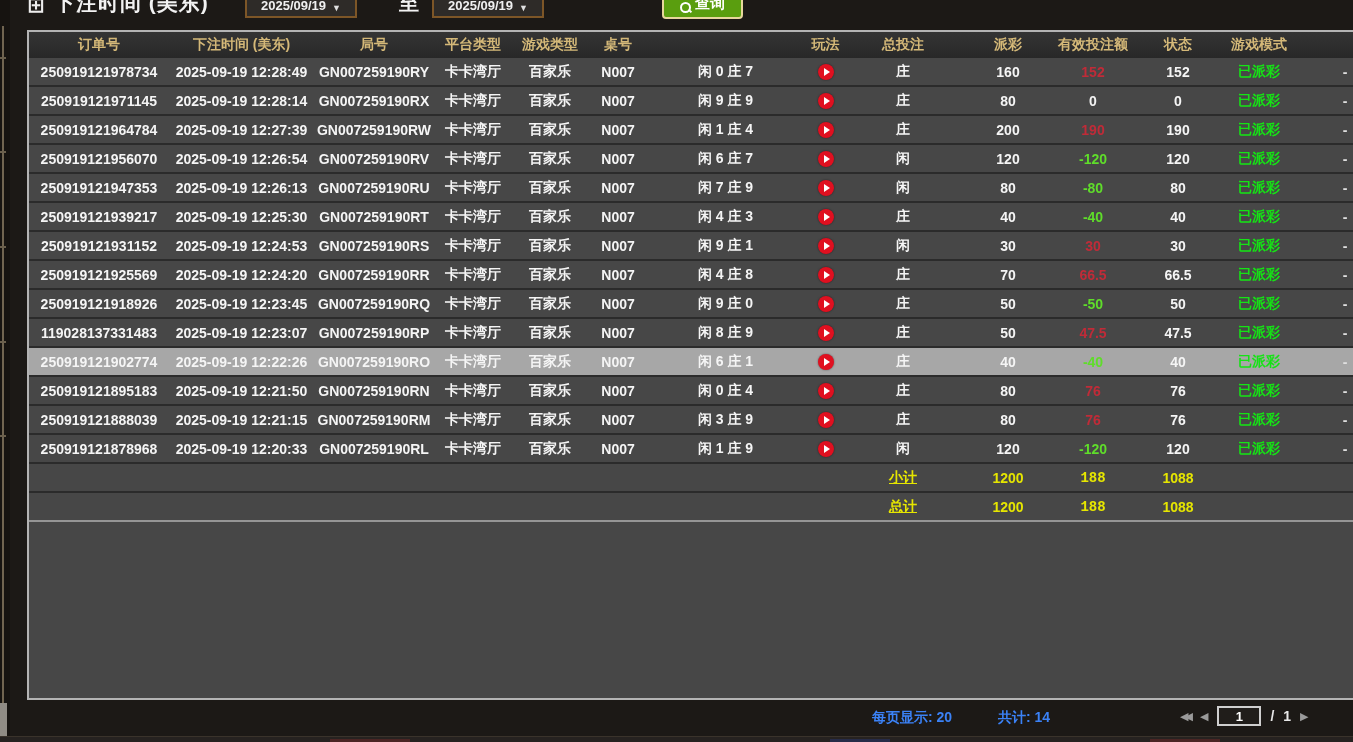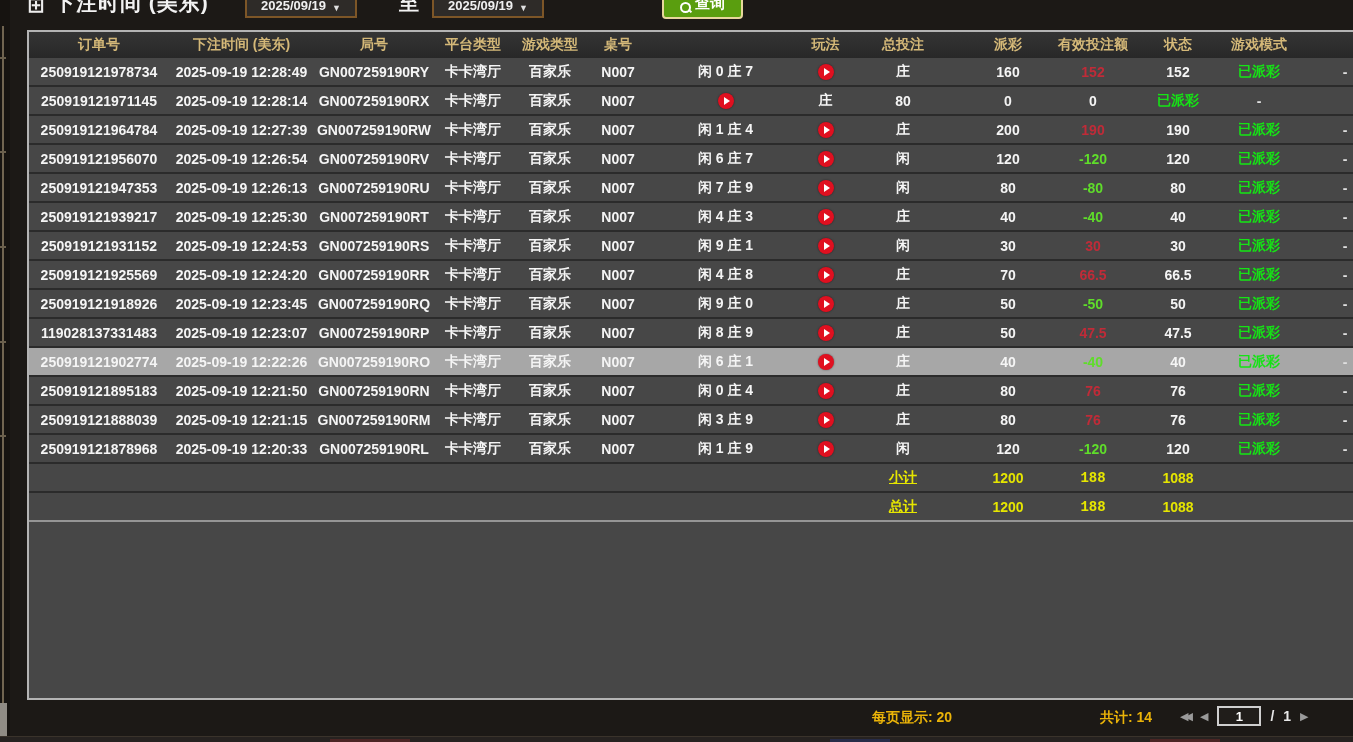--- a/index.html
+++ b/index.html
@@ -59,23 +59,23 @@
   .cell-mode{color:#e0e0e0;}
   .play-btn{width:16px;height:16px;border-radius:50%;background:var(--c-play-red);
     display:flex;align-items:center;justify-content:center;box-shadow:0 0 2px rgba(0,0,0,.5);}
   .play-btn .tri{width:0;height:0;border-left:6px solid #fff;border-top:4px solid transparent;border-bottom:4px solid transparent;margin-left:2px;}
   .summary{height:29px;border-top:2px solid var(--c-row-sep);background:var(--c-row-bg);
     color:var(--c-summary);font-size:14px;font-weight:700;}
   .summary .s-label{grid-column:9;text-decoration:underline;} .summary .s-bet{grid-column:10;}
   .summary .s-pay{grid-column:11;font-family:Liberation Mono, monospace;} .summary .s-valid{grid-column:12;}
   .filler{height:176px;border-top:2px solid #959595;background:var(--c-row-bg);}
   
-  .footer-item{position:absolute;color:#eab308;font-size:14px;font-weight:600;white-space:nowrap;}
+  .footer-item{position:absolute;color:#3b82f6;font-size:14px;font-weight:600;white-space:nowrap;}
   .per-page{left:872px;top:709px;}
-  .grand-total{left:1100px;top:709px;}
+  .grand-total{left:998px;top:709px;}
   .pager{position:absolute;left:1180px;top:704px;display:flex;align-items:center;gap:9px;}
   .pg-arrow{color:#9a9a9a;font-size:11px;cursor:pointer;line-height:24px;}
   .pg-first{letter-spacing:-4px;margin-right:2px;}
   .page-input{width:44px;height:20px;background:#201d1a;border:2px solid #cfcfcf;color:#fff;
     font-size:13px;font-weight:700;text-align:center;font-family:inherit;}
   .pg-sep,.pg-count{color:#e8e8e8;font-size:14px;font-weight:600;}
   
   .bottom-strip{position:absolute;left:0;bottom:0;width:1353px;height:6px;background:#262220;border-top:1px solid #3a332b;}
   .ghost{position:absolute;bottom:0;height:3px;opacity:.45;}
 </style>
@@ -147,20 +147,21 @@
     <div class="cell cell-status">已派彩</div>
     <div class="cell cell-mode">-</div>
   </div>
       <div class="grid row">
     <div class="cell">250919121971145</div>
     <div class="cell">2025-09-19 12:28:14</div>
     <div class="cell">GN007259190RX</div>
     <div class="cell">卡卡湾厅</div>
     <div class="cell">百家乐</div>
     <div class="cell">N007</div>
+    <div class="cell">闲 9 庄 9</div>
     <div class="cell">
       <span class="play-btn">
             <span class="tri"></span>
           </span>
     </div>
     <div class="cell">庄</div>
     <div class="cell">80</div>
     <div class="cell pay-zero">0</div>
     <div class="cell">0</div>
     <div class="cell cell-status">已派彩</div>

